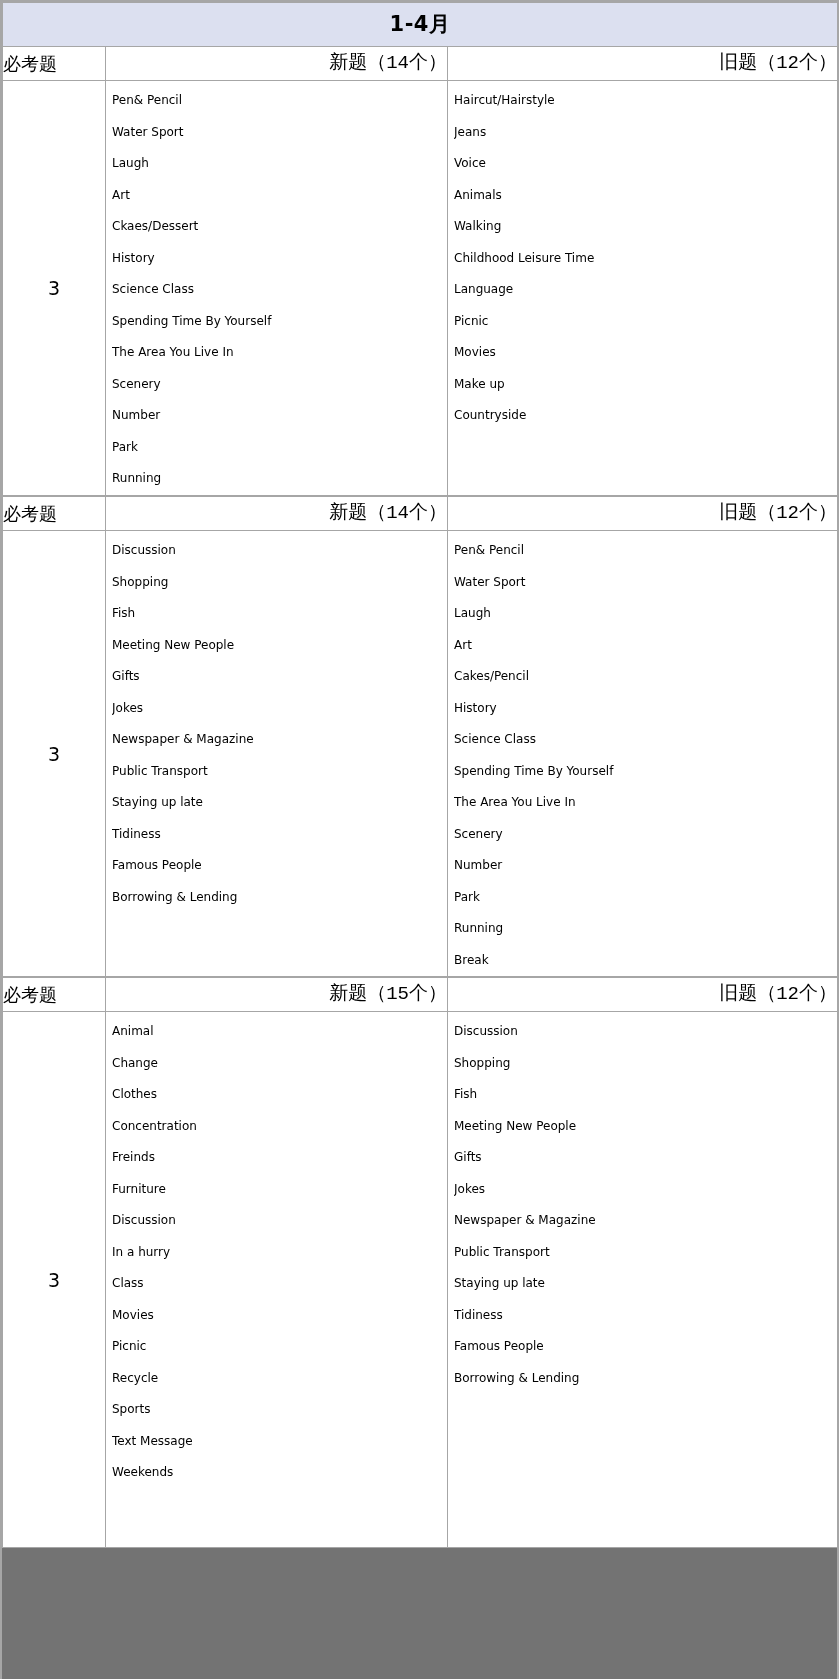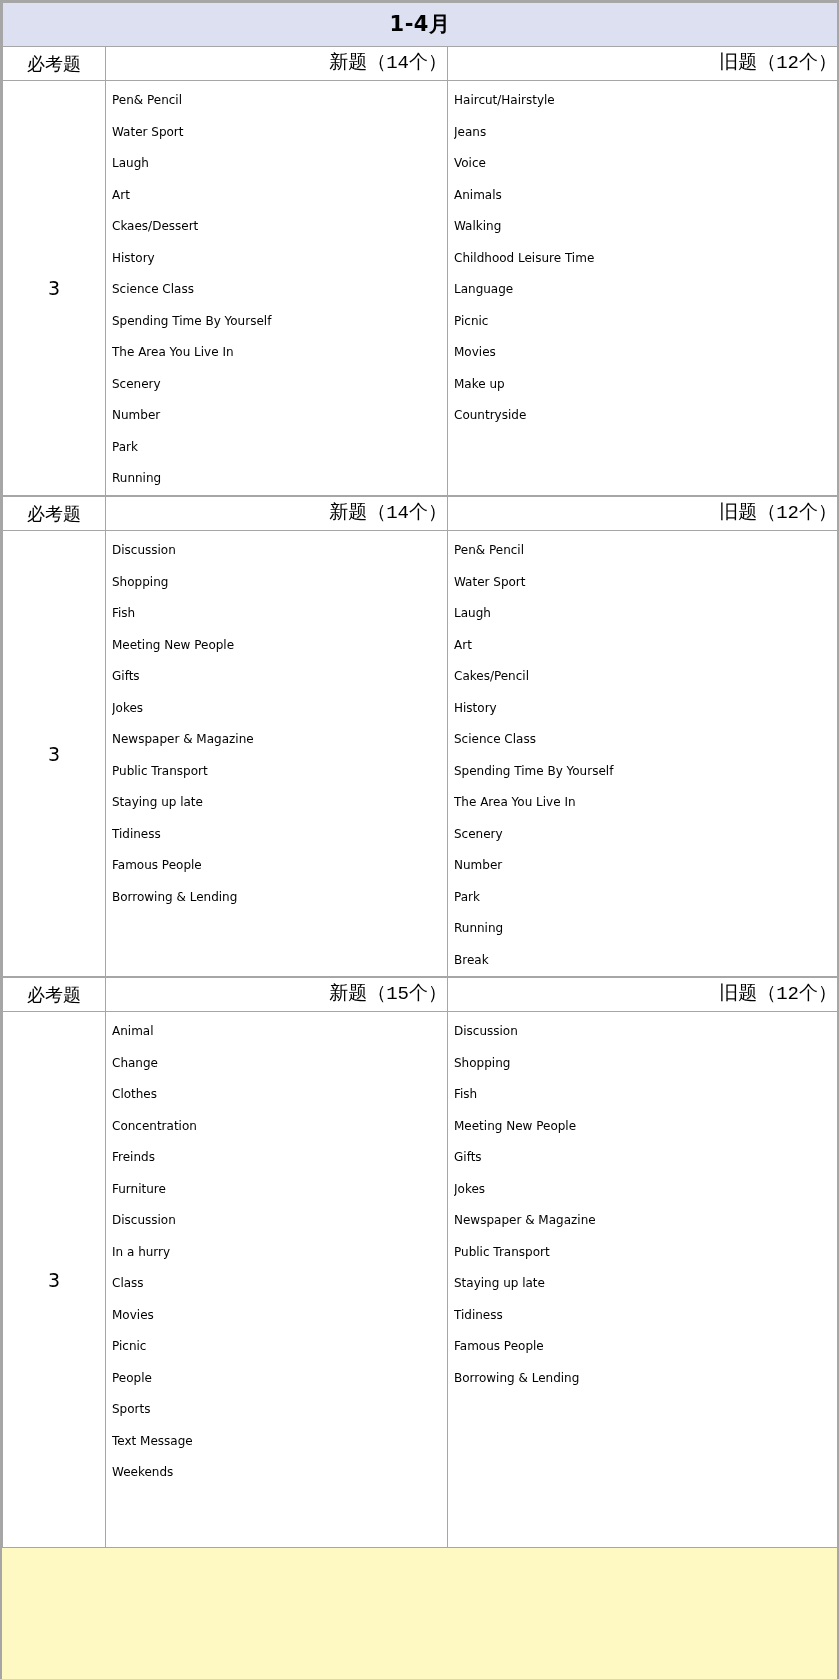--- a/index.html
+++ b/index.html
@@ -17,21 +17,21 @@
     -webkit-font-smoothing: antialiased;
   }
   .sheet {
     width: 839px;
     height: 1679px;
     position: relative;
     box-sizing: border-box;
     border-top: 2px solid #a6a6a6;
     border-left: 2px solid #a6a6a6;
     border-right: 2px solid #a6a6a6;
-    background: #fef9c3;
+    background: #737373;
   }
   table.block {
     width: 100%;
     border-collapse: collapse;
     table-layout: fixed;
   }
   col.c-must  { width: 103px; }
   col.c-new   { width: 342px; }
   col.c-old   { width: 390px; }
 
@@ -58,21 +58,20 @@
 
   
   .hdr td {
     font-size: 19px;
     line-height: 33px;
     height: 33px;
     white-space: nowrap;
     overflow: hidden;
   }
   .hdr td.must {
-    text-align: center;
     font-size: 18px;
   }
   .hdr td.col-head {
     padding-left: 6px;
     text-align: right;
     font-family: Liberation Mono, monospace;
   }
 
   
   .body-row td { overflow: hidden; }
@@ -226,21 +225,21 @@
               <div class="item">Change</div>
               <div class="item">Clothes</div>
               <div class="item">Concentration</div>
               <div class="item">Freinds</div>
               <div class="item">Furniture</div>
               <div class="item">Discussion</div>
               <div class="item">In a hurry</div>
               <div class="item">Class</div>
               <div class="item">Movies</div>
               <div class="item">Picnic</div>
-              <div class="item">People</div>
+              <div class="item">Recycle</div>
               <div class="item">Sports</div>
               <div class="item">Text Message</div>
               <div class="item">Weekends</div>
             </div>
         </td>
         <td class="h3">
           <div class="cell-list">
               <div class="item">Discussion</div>
               <div class="item">Shopping</div>
               <div class="item">Fish</div>

